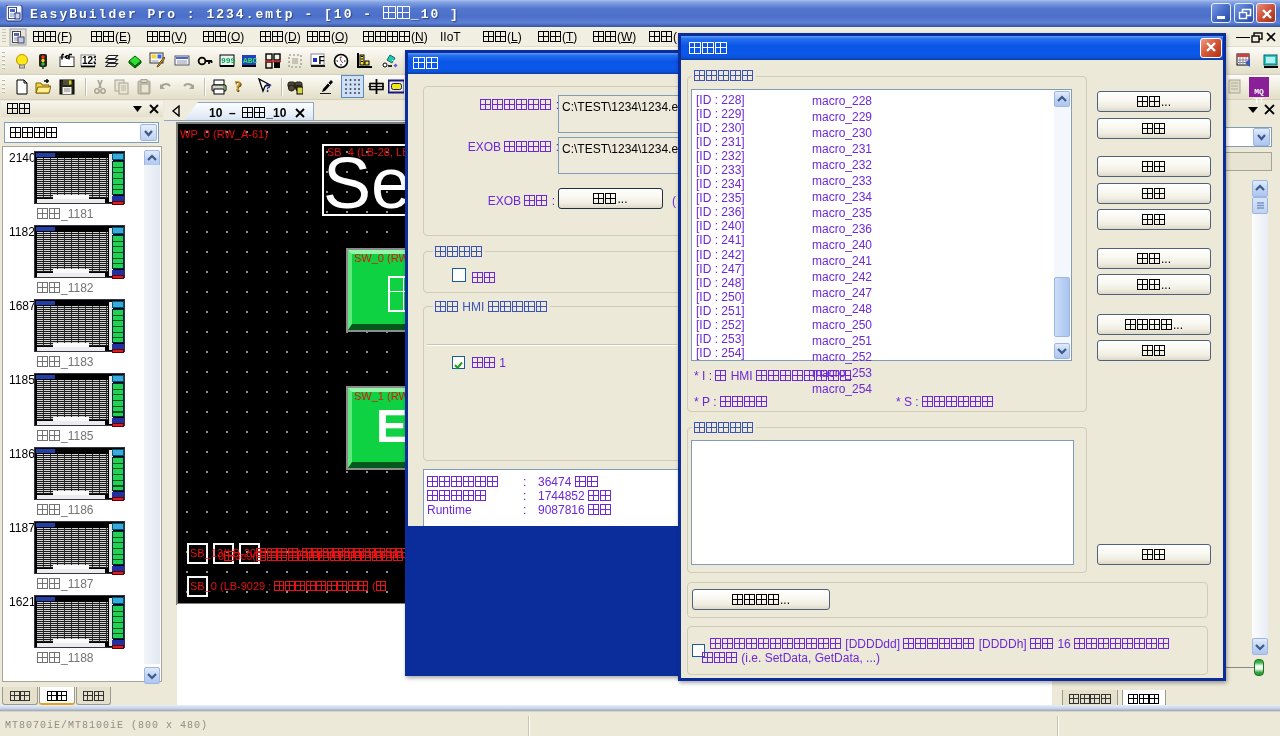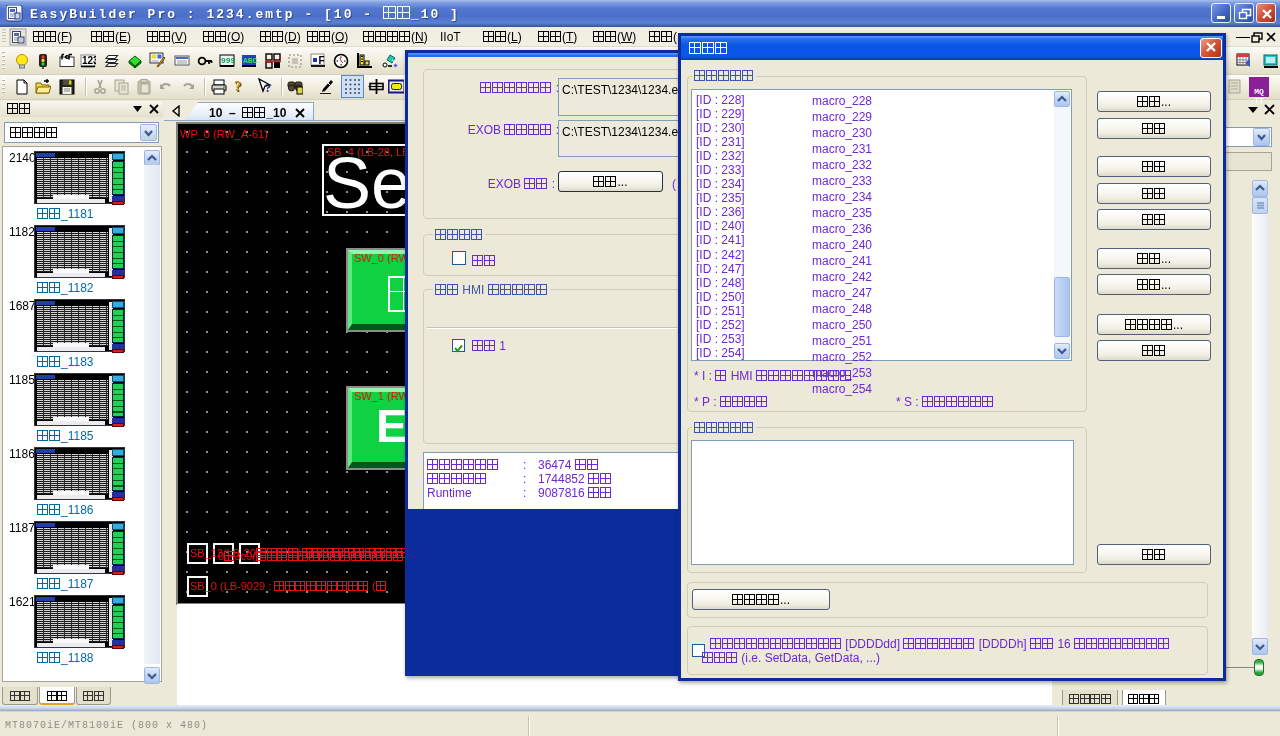--- a/index.html
+++ b/index.html
@@ -24,21 +24,21 @@
 #tbB{top:75px;height:25px}
 .grip{position:absolute;left:2px;top:4px;bottom:4px;width:3px;background:repeating-linear-gradient(180deg,#fff 0 1px,#B8B4A0 1px 2px,transparent 2px 4px)}
 .ic{position:absolute;width:16px;height:16px}
 
 #lpanel{left:0;top:100px;width:164px;height:608px;background:#ECE9D8}
 #lphead{position:absolute;left:1px;top:1px;width:162px;height:16px;background:linear-gradient(180deg,#F8F6EE,#E4E0CC);font-size:12px;color:#000;font-weight:bold}
 #lpdrop{position:absolute;left:4px;top:22px;width:155px;height:21px;background:#fff;border:1px solid #7F9DB9;font-size:12px}
 #lplist{position:absolute;left:2px;top:46px;width:160px;height:536px;background:#fff;border:1px solid #A8A49A}
 .sbtn{position:absolute;width:16px;height:17px;border:1px solid #9EB6E4;border-radius:2px;background:linear-gradient(180deg,#E2EBFA,#C2D4F2 50%,#AEC6EE)}
 .num{position:absolute;left:9px;font-size:12px;color:#000}
-.cap{position:absolute;font-size:12px;color:#0369a1;white-space:nowrap}
+.cap{position:absolute;font-size:12px;color:#737373;white-space:nowrap}
 
 .thumb{position:absolute;left:34px;width:91px;height:53px;background:#000;border:1px solid #334}
 .thumb i{position:absolute;display:block}
 .t-hdr{left:1px;top:1px;width:19px;height:4px;background:#2040A8}
 .t-tbl{left:2px;top:6px;width:71px;height:40px;background:repeating-linear-gradient(90deg,transparent 0 6.4px,#282828 6.4px 7px),repeating-linear-gradient(180deg,#D2D2D2 0 1.4px,#1A1A1A 1.4px 2px)}
 .t-vsb{left:74px;top:2px;width:4px;height:48px;background:#E8E8E8}
 .t-wht{left:18px;top:43px;width:36px;height:5px;background:#FAFAFA}
 .t-hsb{left:2px;top:47px;width:68px;height:4px;background:#ECECEC}
 .t-blu{left:77px;top:1px;width:12px;height:7px;background:#38AAE0;border:1px solid #056}
 .t-grn{left:77px;top:9px;width:12px;height:34px;background:repeating-linear-gradient(180deg,#22D054 0 4.6px,#035818 4.6px 5.7px);border:1px solid #024}
@@ -261,21 +261,21 @@
 
  <div class="btab" style="left:2px;top:587px;width:36px"><i class="gs"></i><i class="gs"></i></div>
  <div class="btab btabact" style="left:39px;top:587px;width:36px;border-bottom:2px solid #E8A020"><i class="gs"></i><i class="gs"></i></div>
  <div class="btab" style="left:76px;top:587px;width:35px"><i class="gs"></i><i class="gs"></i></div>
 </div>
 
 <div class="abs dlg dlgborder" id="dlgcompile" style="left:405px;top:50px;width:277px;height:626px">
  <div class="dlgtitle" style="left:3px;top:3px;width:271px;height:21px">
       <span style="position:absolute;left:5px;top:3px"><i class="g" style="width:12px;height:12px"></i><i class="g" style="width:12px;height:12px"></i></span>
     </div>
- <div class="dlgbody" style="left:3px;top:7px;width:271px;height:452px;overflow:hidden">
+ <div class="dlgbody" style="left:3px;top:24px;width:271px;height:452px;overflow:hidden">
   <div class="grp" style="left:15px;top:12px;width:286px;height:150px"></div>
   <div class="lbl" style="left:30px;top:24px;width:121px;text-align:right"><i class="g"></i><i class="g"></i><i class="g"></i><i class="g"></i><i class="g"></i><i class="g"></i>&nbsp;:</div>
   <div class="edit" style="left:150px;top:21px;width:140px;height:38px">
         <span style="position:absolute;left:3px;top:4px">C:\TEST\1234\1234.e</span>
       </div>
   <div class="lbl" style="left:30px;top:66px;width:121px;text-align:right">EXOB&nbsp;<i class="g"></i><i class="g"></i><i class="g"></i><i class="g"></i>&nbsp;:</div>
   <div class="edit" style="left:150px;top:63px;width:140px;height:37px">
         <span style="position:absolute;left:3px;top:4px">C:\TEST\1234\1234.e</span>
       </div>
   <div class="lbl" style="left:30px;top:120px;width:117px;text-align:right">EXOB&nbsp;<i class="g"></i><i class="g"></i>&nbsp;:</div>

